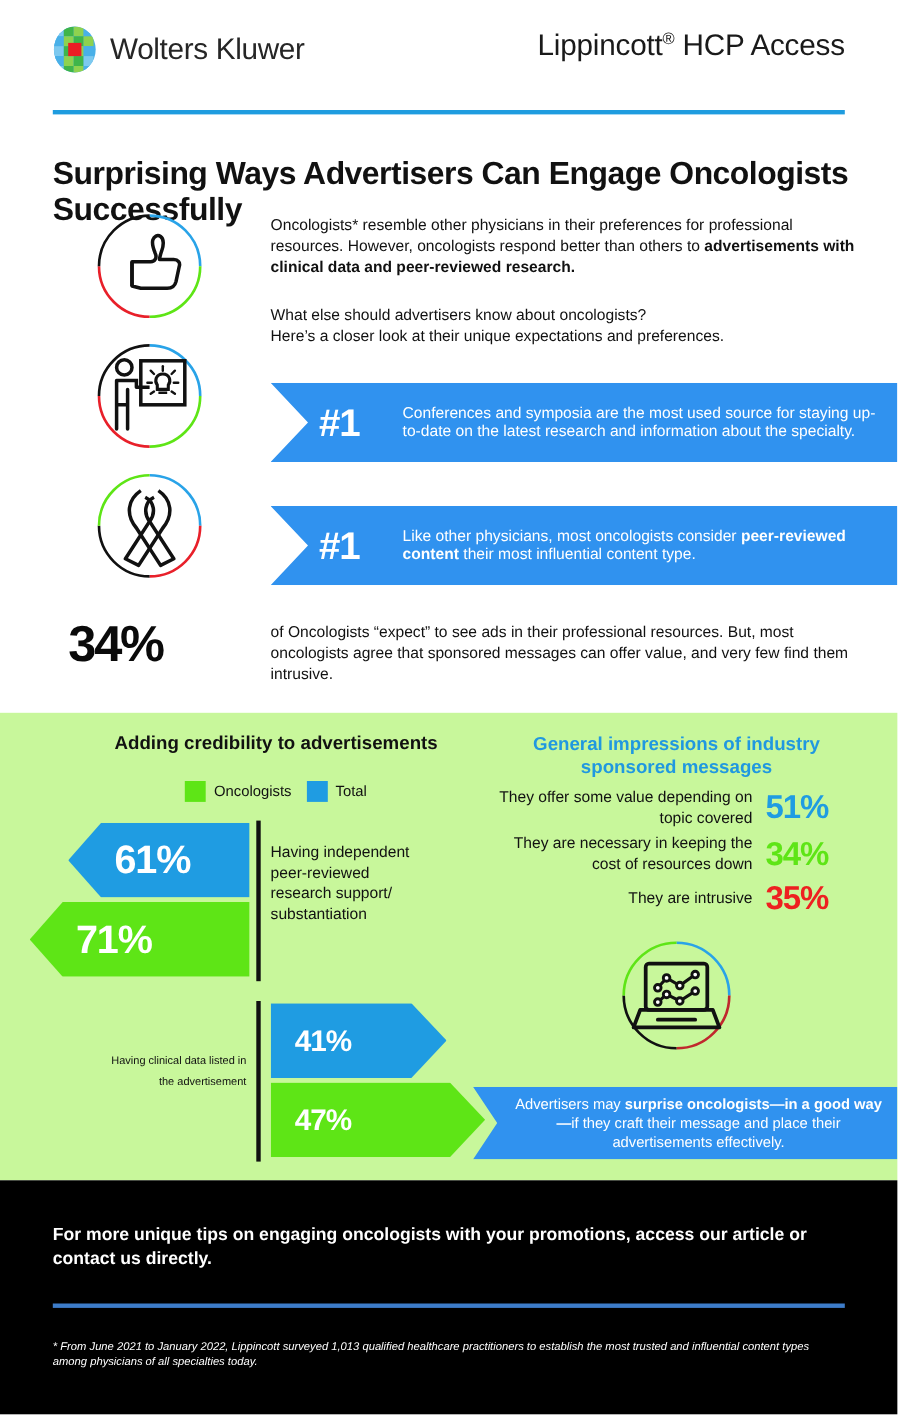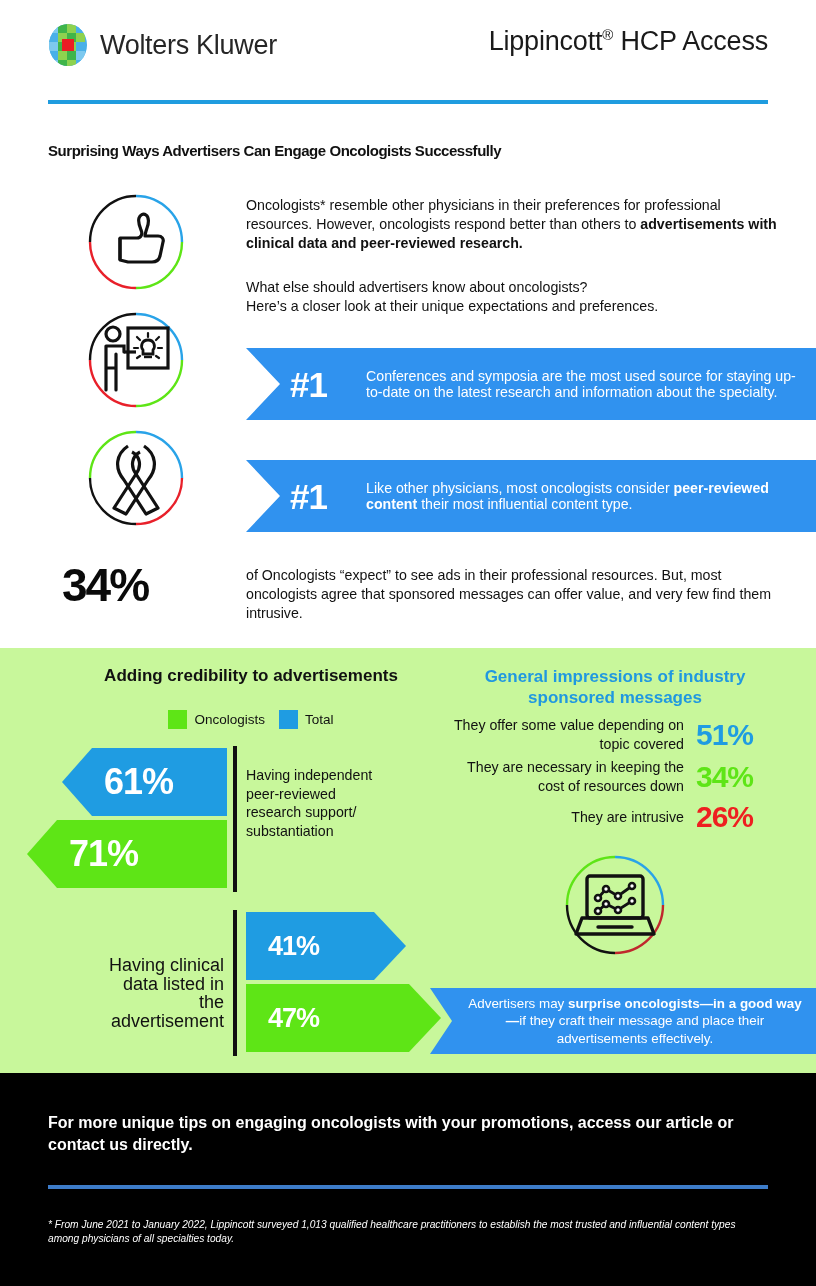--- a/index.html
+++ b/index.html
@@ -17,21 +17,21 @@
   .logo-mark { width: 42px; height: 46px; position: relative; }
   .logo-text { font-size: 27px; font-weight: 400; color: #262626; margin-left: 10px;
                letter-spacing: -0.3px; font-family: "Liberation Sans", sans-serif; }
   .brand-right { position: absolute; right: 48px; top: 26px; font-size: 27px;
                  color: #1a1a1a; font-weight: 400; letter-spacing: -0.2px; }
   .brand-right sup { font-size: 15px; vertical-align: super; }
   .hdr-rule { position: absolute; left: 48px; top: 100px; width: 720px; height: 4px; background: #1f9cdf; }
 
   
   .main-title { position: absolute; left: 48px; top: 142px; width: 730px;
-                font-size: 15px; font-weight: bold; color: #111; letter-spacing: -0.45px; }
+                font-size: 29px; font-weight: bold; color: #111; letter-spacing: -0.45px; }
 
   
   .circ { position: absolute; width: 104px; height: 104px; }
   .circ svg { width: 104px; height: 104px; display: block; }
   #circ-thumb { left: 84px; top: 190px; }
   #circ-present { left: 84px; top: 308px; }
   #circ-ribbon { left: 84px; top: 426px; }
   #circ-laptop { left: 560px; top: 850px; width: 110px; height: 110px; }
   #circ-laptop svg { width: 110px; height: 110px; }
 
@@ -90,21 +90,21 @@
   
   .bar-right { position: absolute; display: flex; align-items: center;
                clip-path: polygon(0 0, calc(100% - 32px) 0, 100% 50%, calc(100% - 32px) 100%, 0 100%); }
   .bar-right .bval { color: #fff; font-weight: bold; font-size: 27px;
                      margin-left: 22px; letter-spacing: -1px; }
   #bar41 { left: 246px; top: 912px; width: 160px; height: 68px; background: #1f9ce2; }
   #bar47 { left: 246px; top: 984px; width: 195px; height: 68px; background: #5ee516; }
 
   .divider2 { position: absolute; left: 233px; top: 910px; width: 4px; height: 146px; background: #111; }
   .label2 { position: absolute; left: 100px; top: 956px; width: 124px; text-align: right;
-            font-size: 18px; line-height: 18.5px; color: #111; }
+            font-size: 10px; line-height: 18.5px; color: #111; }
 
   
   .imp-rows { position: absolute; left: 418px; top: 716px; width: 382px; }
   .imp-row { display: flex; align-items: center; justify-content: flex-end;
              margin-bottom: 5px; }
   .imp-label { font-size: 14.2px; line-height: 18.5px; color: #111;
                text-align: right; width: 252px; padding-right: 12px; }
   .imp-val { font-size: 30px; font-weight: bold; width: 104px;
              letter-spacing: -1px; line-height: 34px; }
 
@@ -281,21 +281,21 @@
     <div class="imp-row">
       <div class="imp-label">They offer some value depending on topic covered</div>
       <div class="imp-val" id="iv0" style="color: rgb(31, 156, 226);">51%</div>
     </div>
     <div class="imp-row">
       <div class="imp-label">They are necessary in keeping the cost of resources down</div>
       <div class="imp-val" id="iv1" style="color: rgb(94, 229, 22);">34%</div>
     </div>
     <div class="imp-row">
       <div class="imp-label">They are intrusive</div>
-      <div class="imp-val" id="iv2" style="color: rgb(238, 32, 32);">26%</div>
+      <div class="imp-val" id="iv2" style="color: rgb(238, 32, 32);">35%</div>
     </div>
   </div>
 
   <div class="circ" id="circ-laptop">
     <svg viewBox="0 0 110 110" aria-hidden="true">
       <path d="M55 7 A48 48 0 0 1 103 55" fill="none" stroke="#29a3e8" stroke-width="2.4"></path>
       <path d="M103 55 A48 48 0 0 1 55 103" fill="none" stroke="#c0282d" stroke-width="2.4"></path>
       <path d="M55 103 A48 48 0 0 1 7 55" fill="none" stroke="#111" stroke-width="2.4"></path>
       <path d="M7 55 A48 48 0 0 1 55 7" fill="none" stroke="#5ee516" stroke-width="2.4"></path>
       <rect x="27" y="26" width="56" height="42" rx="3" fill="none" stroke="#111" stroke-width="3.4"></rect>

